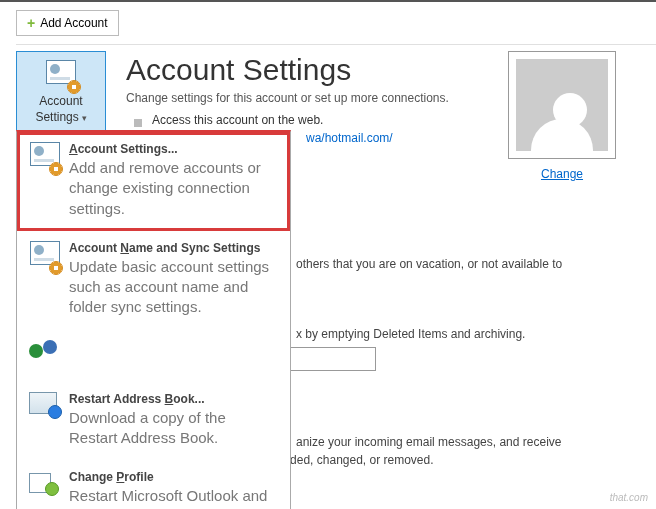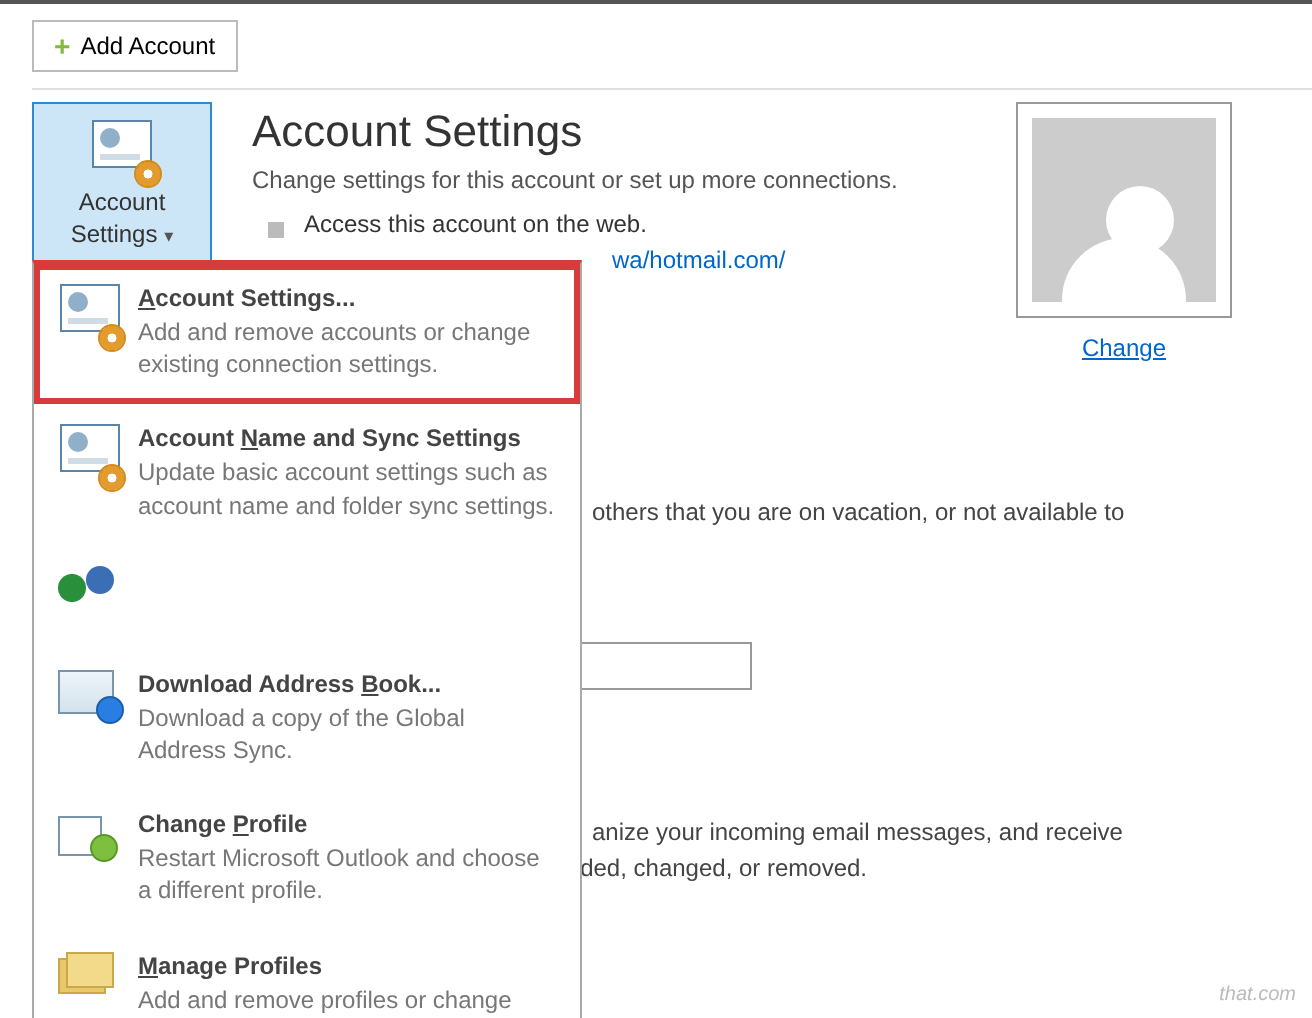--- a/index.html
+++ b/index.html
@@ -59,21 +59,21 @@
     position:absolute; right:-4px; bottom:-4px; width:14px; height:14px; border-radius:50%;
     background: radial-gradient(circle, #fff 25%, #e29b2c 28% 70%, transparent 72%);
     border:1px solid #d58a1a;
   }
   .chev { font-size: 9px; color: #555; }
   .content {
     flex: 1;
     padding: 8px 20px 0 20px;
     position: relative;
   }
-  .title { font-size: 22px; color: #333; margin: 0 0 4px 0; font-weight: 400; }
+  .title { font-size: 30px; color: #333; margin: 0 0 4px 0; font-weight: 400; }
   .subtitle { color: #555; margin: 0 0 8px 0; }
   .bullet-line { display:flex; align-items:center; gap:10px; margin:4px 0 4px 8px; }
   .bullet-sq { width:8px; height:8px; background:#bbb; margin-top:5px; flex-shrink:0; }
   .link { color: #0066cc; cursor:pointer; }
   .avatar-col { position:absolute; right:40px; top:6px; text-align:center; }
   .avatar-box { width:108px; height:108px; border:1px solid #999; background:#fff; display:flex; align-items:center; justify-content:center; }
   .avatar-inner { width:92px; height:92px; background:#ccc; display:flex; align-items:flex-end; justify-content:center; }
   .avatar-head { width:34px; height:34px; border-radius:50%; background:#fff; position:absolute; top:34px; left:37px; }
   .avatar-body { width:62px; height:32px; border-radius:32px 32px 0 0; background:#fff; }
   .change-link { display:inline-block; margin-top:8px; color:#0066cc; text-decoration:underline; cursor:pointer; }
@@ -101,21 +101,21 @@
   .menu-item.highlight {
     background: #fff;
     outline: 3px solid #d83b3b;
     outline-offset: -3px;
     justify-content: space-between;
   }
   .mi-icon { width: 30px; height: 30px; flex-shrink:0; position:relative; }
   .mi-text { flex:1; }
   .mi-title { color:#444; font-weight:600; }
   .mi-title .ul { text-decoration: underline; }
-  .mi-desc { color:#777; font-size:12px; line-height:1.35; margin-top:2px; }
+  .mi-desc { color:#777; font-size:15px; line-height:1.35; margin-top:2px; }
   .icon-delegate {
     width:28px; height:24px; position:relative;
   }
   .icon-delegate::before { content:""; position:absolute; left:0; top:4px; width:14px; height:14px; border-radius:50%; background:#2a8f3a; }
   .icon-delegate::after { content:""; position:absolute; right:0; top:0; width:14px; height:14px; border-radius:50%; background:#3b6fb5; }
   .icon-book { width:28px; height:22px; border:1px solid #7796ab; background:linear-gradient(#eef4f8,#d3e2ec); position:relative; }
   .icon-book::after { content:""; position:absolute; right:-6px; bottom:-6px; width:12px; height:12px; border-radius:50%; background:#2a7de1; border:1px solid #1b5fab; }
   .icon-profile { width:28px;height:24px; position:relative; }
   .icon-profile::before { content:""; position:absolute; left:0; top:3px; width:20px;height:18px; border:1px solid #7796ab; background:#fff; }
   .icon-profile::after { content:""; position:absolute; right:-2px; bottom:-2px; width:12px;height:12px; border-radius:50%; background:#7fbf3f; border:1px solid #579a25; }
@@ -179,20 +179,21 @@
           <div class="avatar-body"></div>
         </div>
       </div>
       <span class="change-link">Change</span>
     </div>
 
     <div style="height:90px;"></div>
     <div class="body-text" style="margin-left:170px;">others that you are on vacation, or not available to</div>
 
     <div class="section-gap"></div>
+    <div class="body-text" style="margin-left:170px;">x by emptying Deleted Items and archiving.</div>
     <div class="textbox" style="margin-left:20px;"></div>
 
     <div style="height:60px;"></div>
     <div class="body-text" style="margin-left:170px;">anize your incoming email messages, and receive</div>
     <div class="body-text" style="margin-left:20px;">updates when items are added, changed, or removed.</div>
   </div>
 </div>
 
 
 <div class="menu">
@@ -222,22 +223,22 @@
     <div class="mi-icon">
         <div class="icon-delegate"></div>
       </div>
   </div>
 
   <div class="menu-item">
     <div class="mi-icon">
         <div class="icon-book"></div>
       </div>
     <div class="mi-text">
-      <div class="mi-title"><span>Download Address </span><span class="ul">B</span><span>ook...</span></div>
-      <div class="mi-desc">Download a copy of the Global Address Sync.</div>
+      <div class="mi-title"><span>Restart Address </span><span class="ul">B</span><span>ook...</span></div>
+      <div class="mi-desc">Download a copy of the Restart Address Book.</div>
     </div>
   </div>
 
   <div class="menu-item">
     <div class="mi-icon">
         <div class="icon-profile"></div>
       </div>
     <div class="mi-text">
       <div class="mi-title"><span>Change </span><span class="ul">P</span><span>rofile</span></div>
       <div class="mi-desc">Restart Microsoft Outlook and choose a different profile.</div>

